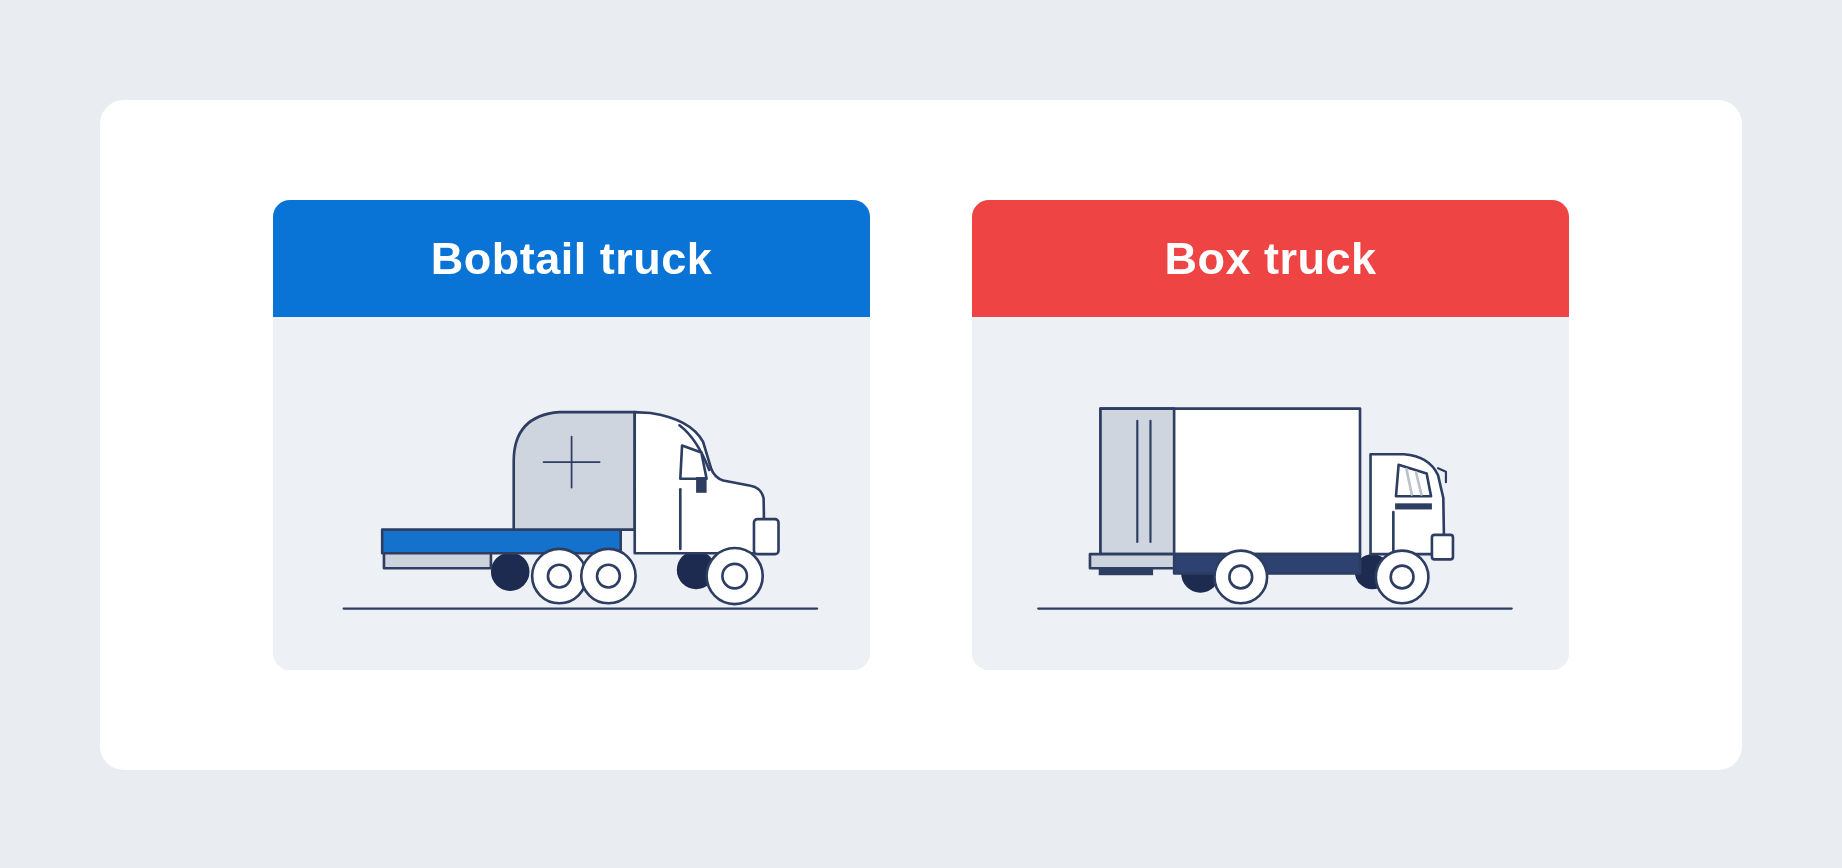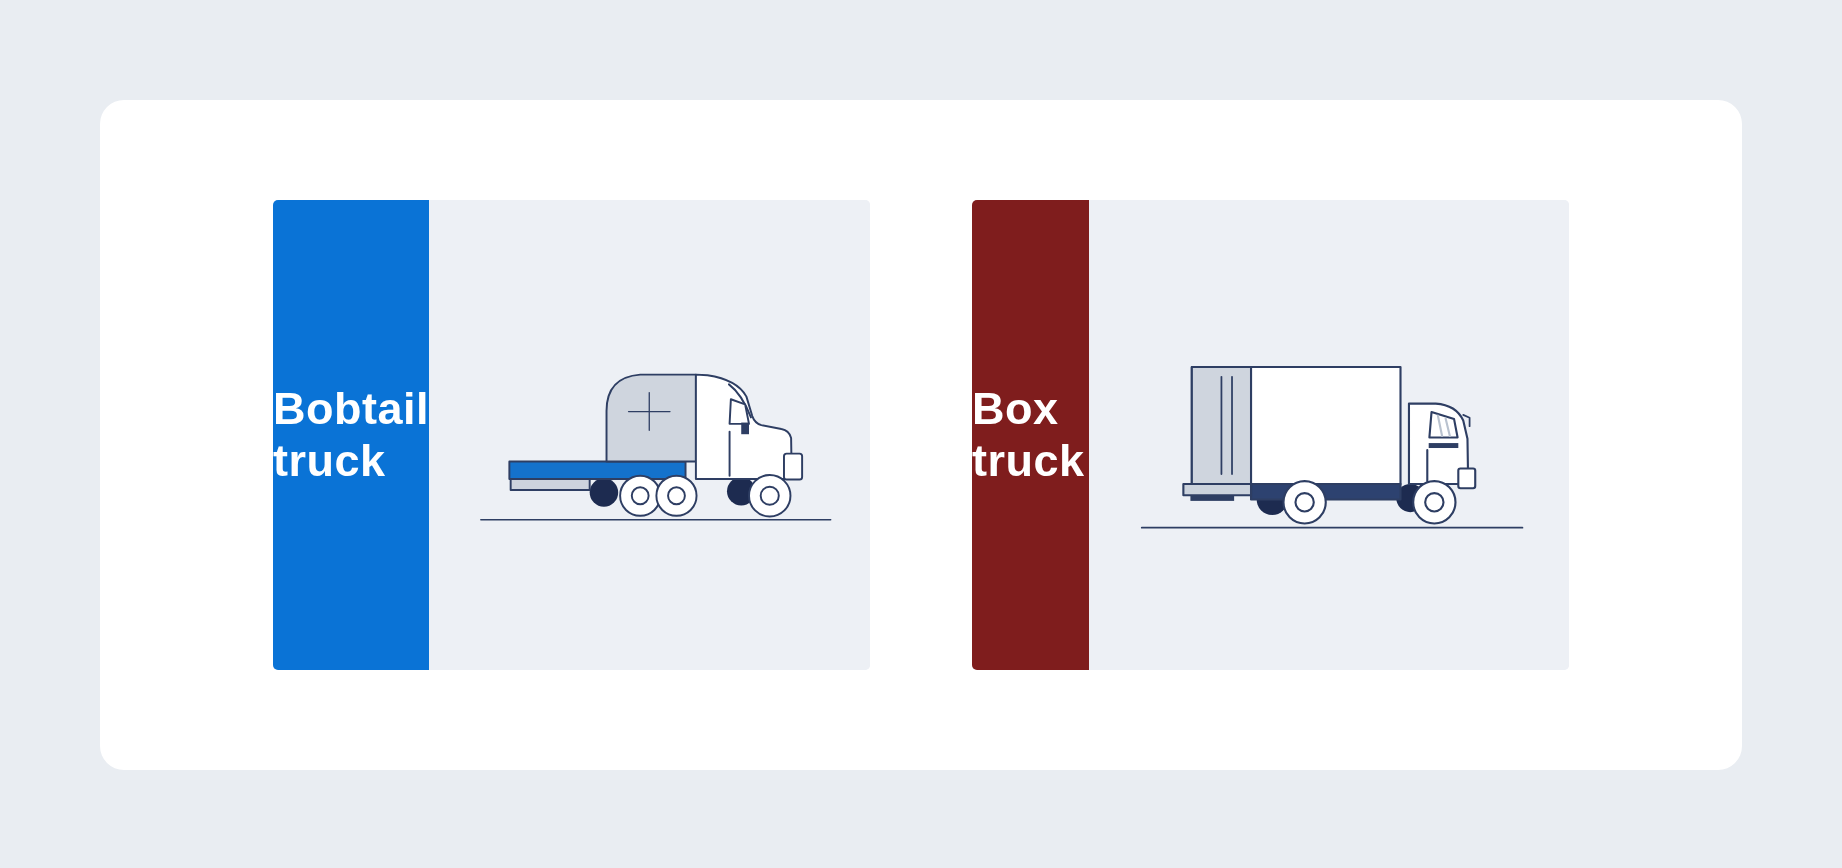--- a/index.html
+++ b/index.html
@@ -20,25 +20,25 @@
     background: #ffffff;
     border-radius: 24px;
     display: flex;
     align-items: center;
     justify-content: center;
     gap: 102px;
   }
   .card {
     width: 597px;
     height: 470px;
-    border-radius: 5px;
+    border-radius: 17px;
     overflow: hidden;
     background: #edf0f5;
     display: flex;
-    flex-direction: row;
+    flex-direction: column;
   }
   .card-header {
     flex: 0 0 117px;
     display: flex;
     align-items: center;
     justify-content: center;
   }
   .card-title {
     color: #ffffff;
     font-size: 45px;
@@ -96,21 +96,21 @@
           <circle cx="506" cy="259" r="32" fill="#ffffff"></circle>
           <circle cx="506" cy="259" r="14" fill="none"></circle>
 
           <line x1="60" y1="296" x2="600" y2="296" stroke-width="2.5"></line>
         </g>
       </svg>
     </div>
   </section>
 
   <section class="card">
-    <header class="card-header" style="background-color: #7f1d1d;">
+    <header class="card-header" style="background-color: #ef4444;">
       <h2 class="card-title">Box truck</h2>
     </header>
     <div class="card-body" style="background-color: rgb(237, 240, 245);">
       <svg class="illustration" viewBox="0 0 640 330" aria-hidden="true">
         <g stroke="#2e3e63" stroke-width="3" stroke-linejoin="round" stroke-linecap="round">
 
           <circle cx="240" cy="256" r="22" fill="#1d2b50" stroke="none"></circle>
           <circle cx="436" cy="254" r="20" fill="#1d2b50" stroke="none"></circle>
 
           <rect x="126" y="68" width="296" height="166" fill="#ffffff"></rect>

